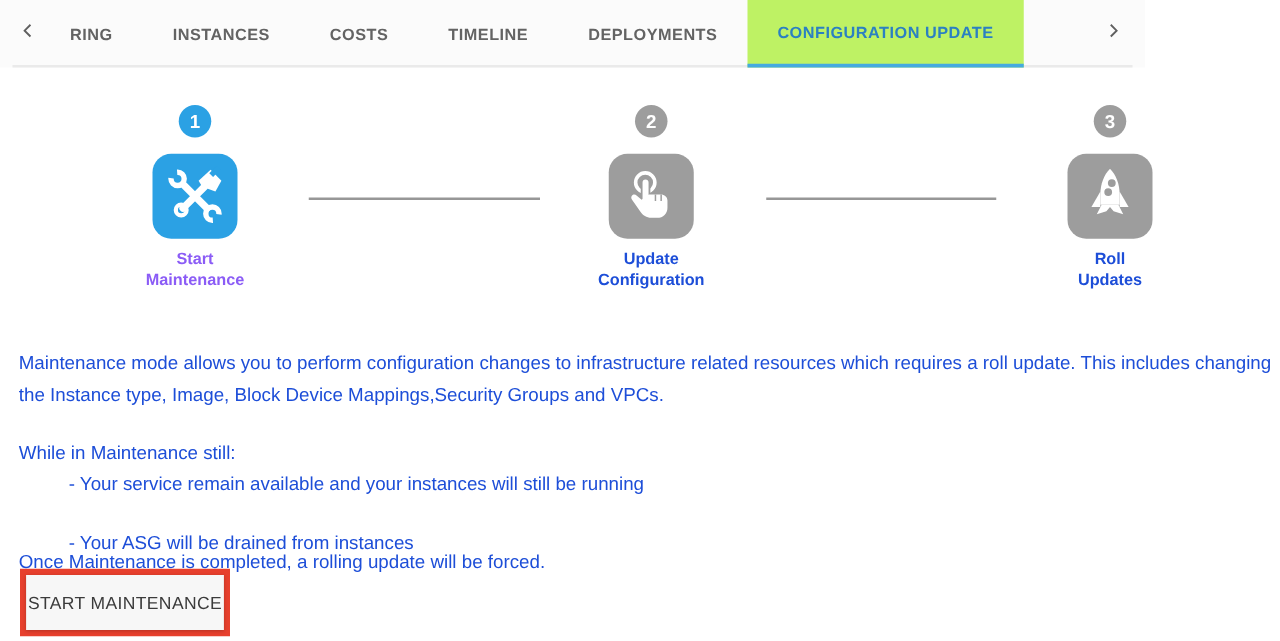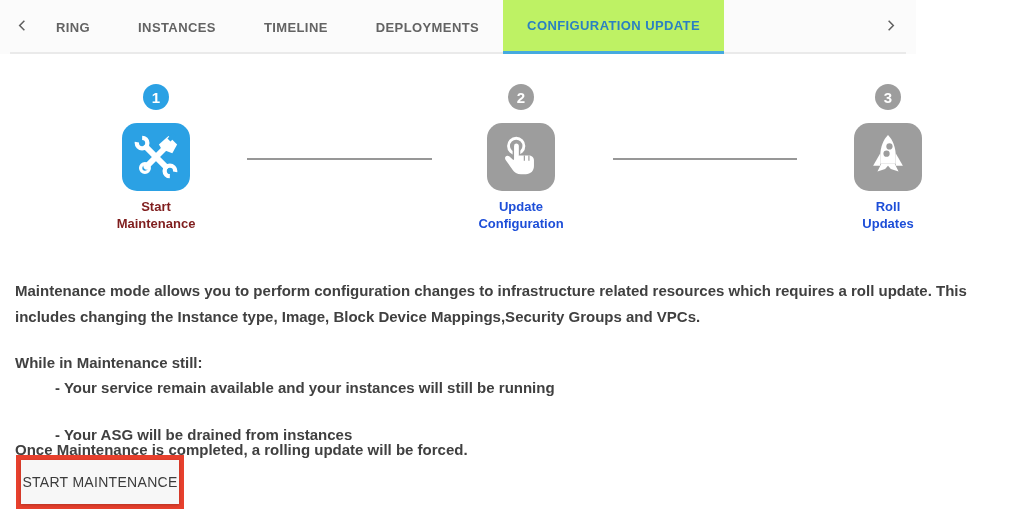--- a/index.html
+++ b/index.html
@@ -58,31 +58,31 @@
   }
   .step-tile {
     margin-top:13px; width:68px; height:68px; border-radius:15px;
     display:flex; align-items:center; justify-content:center;
   }
   .step-label {
     margin-top:7px; text-align:center;
     font-size:13px; font-weight:700; line-height:17px;
   }
   .step.active .step-num, .step.active .step-tile { background:#2ba1e4; }
-  .step.active .step-label { color:#7f1d1d; }
+  .step.active .step-label { color:#8b5cf6; }
   .step.inactive .step-num, .step.inactive .step-tile { background:#9d9d9d; }
   .step.inactive .step-label { color:#1d4ed8; }
   .connector { position:absolute; top:104px; height:2px; background:#979797; }
   .connector-1 { left:247px; width:185px; }
   .connector-2 { left:613px; width:184px; }
 
   
   .bodytext {
     position:absolute; left:15px;
-    font-size:15px; line-height:26px; color:#404040;font-weight:bold;
+    font-size:15px; line-height:26px; color:#1d4ed8;
   }
   .p-desc   { top:263px; width:1002px; }
   .p-while  { top:335px; }
   .p-bullet1{ top:360px; left:55px; }
   .p-bullet2{ top:407px; left:55px; }
   .p-once   { top:422px; }
 
   
   .annotation-box {
     position:absolute; top:455px; left:16px;
@@ -113,20 +113,23 @@
           <path d="M15 4.5 L7.5 12 L15 19.5" fill="none" stroke="#5f5f5f" stroke-width="2.4"></path>
         </svg>
     </span>
   </div>
 
   <div class="tab first">
       <span>RING</span>
     </div>
   <div class="tab">
       <span>INSTANCES</span>
+    </div>
+  <div class="tab">
+      <span>COSTS</span>
     </div>
   <div class="tab">
       <span>TIMELINE</span>
     </div>
   <div class="tab">
       <span>DEPLOYMENTS</span>
     </div>
   <div class="tab active">
       <span>CONFIGURATION UPDATE</span>
     </div>

